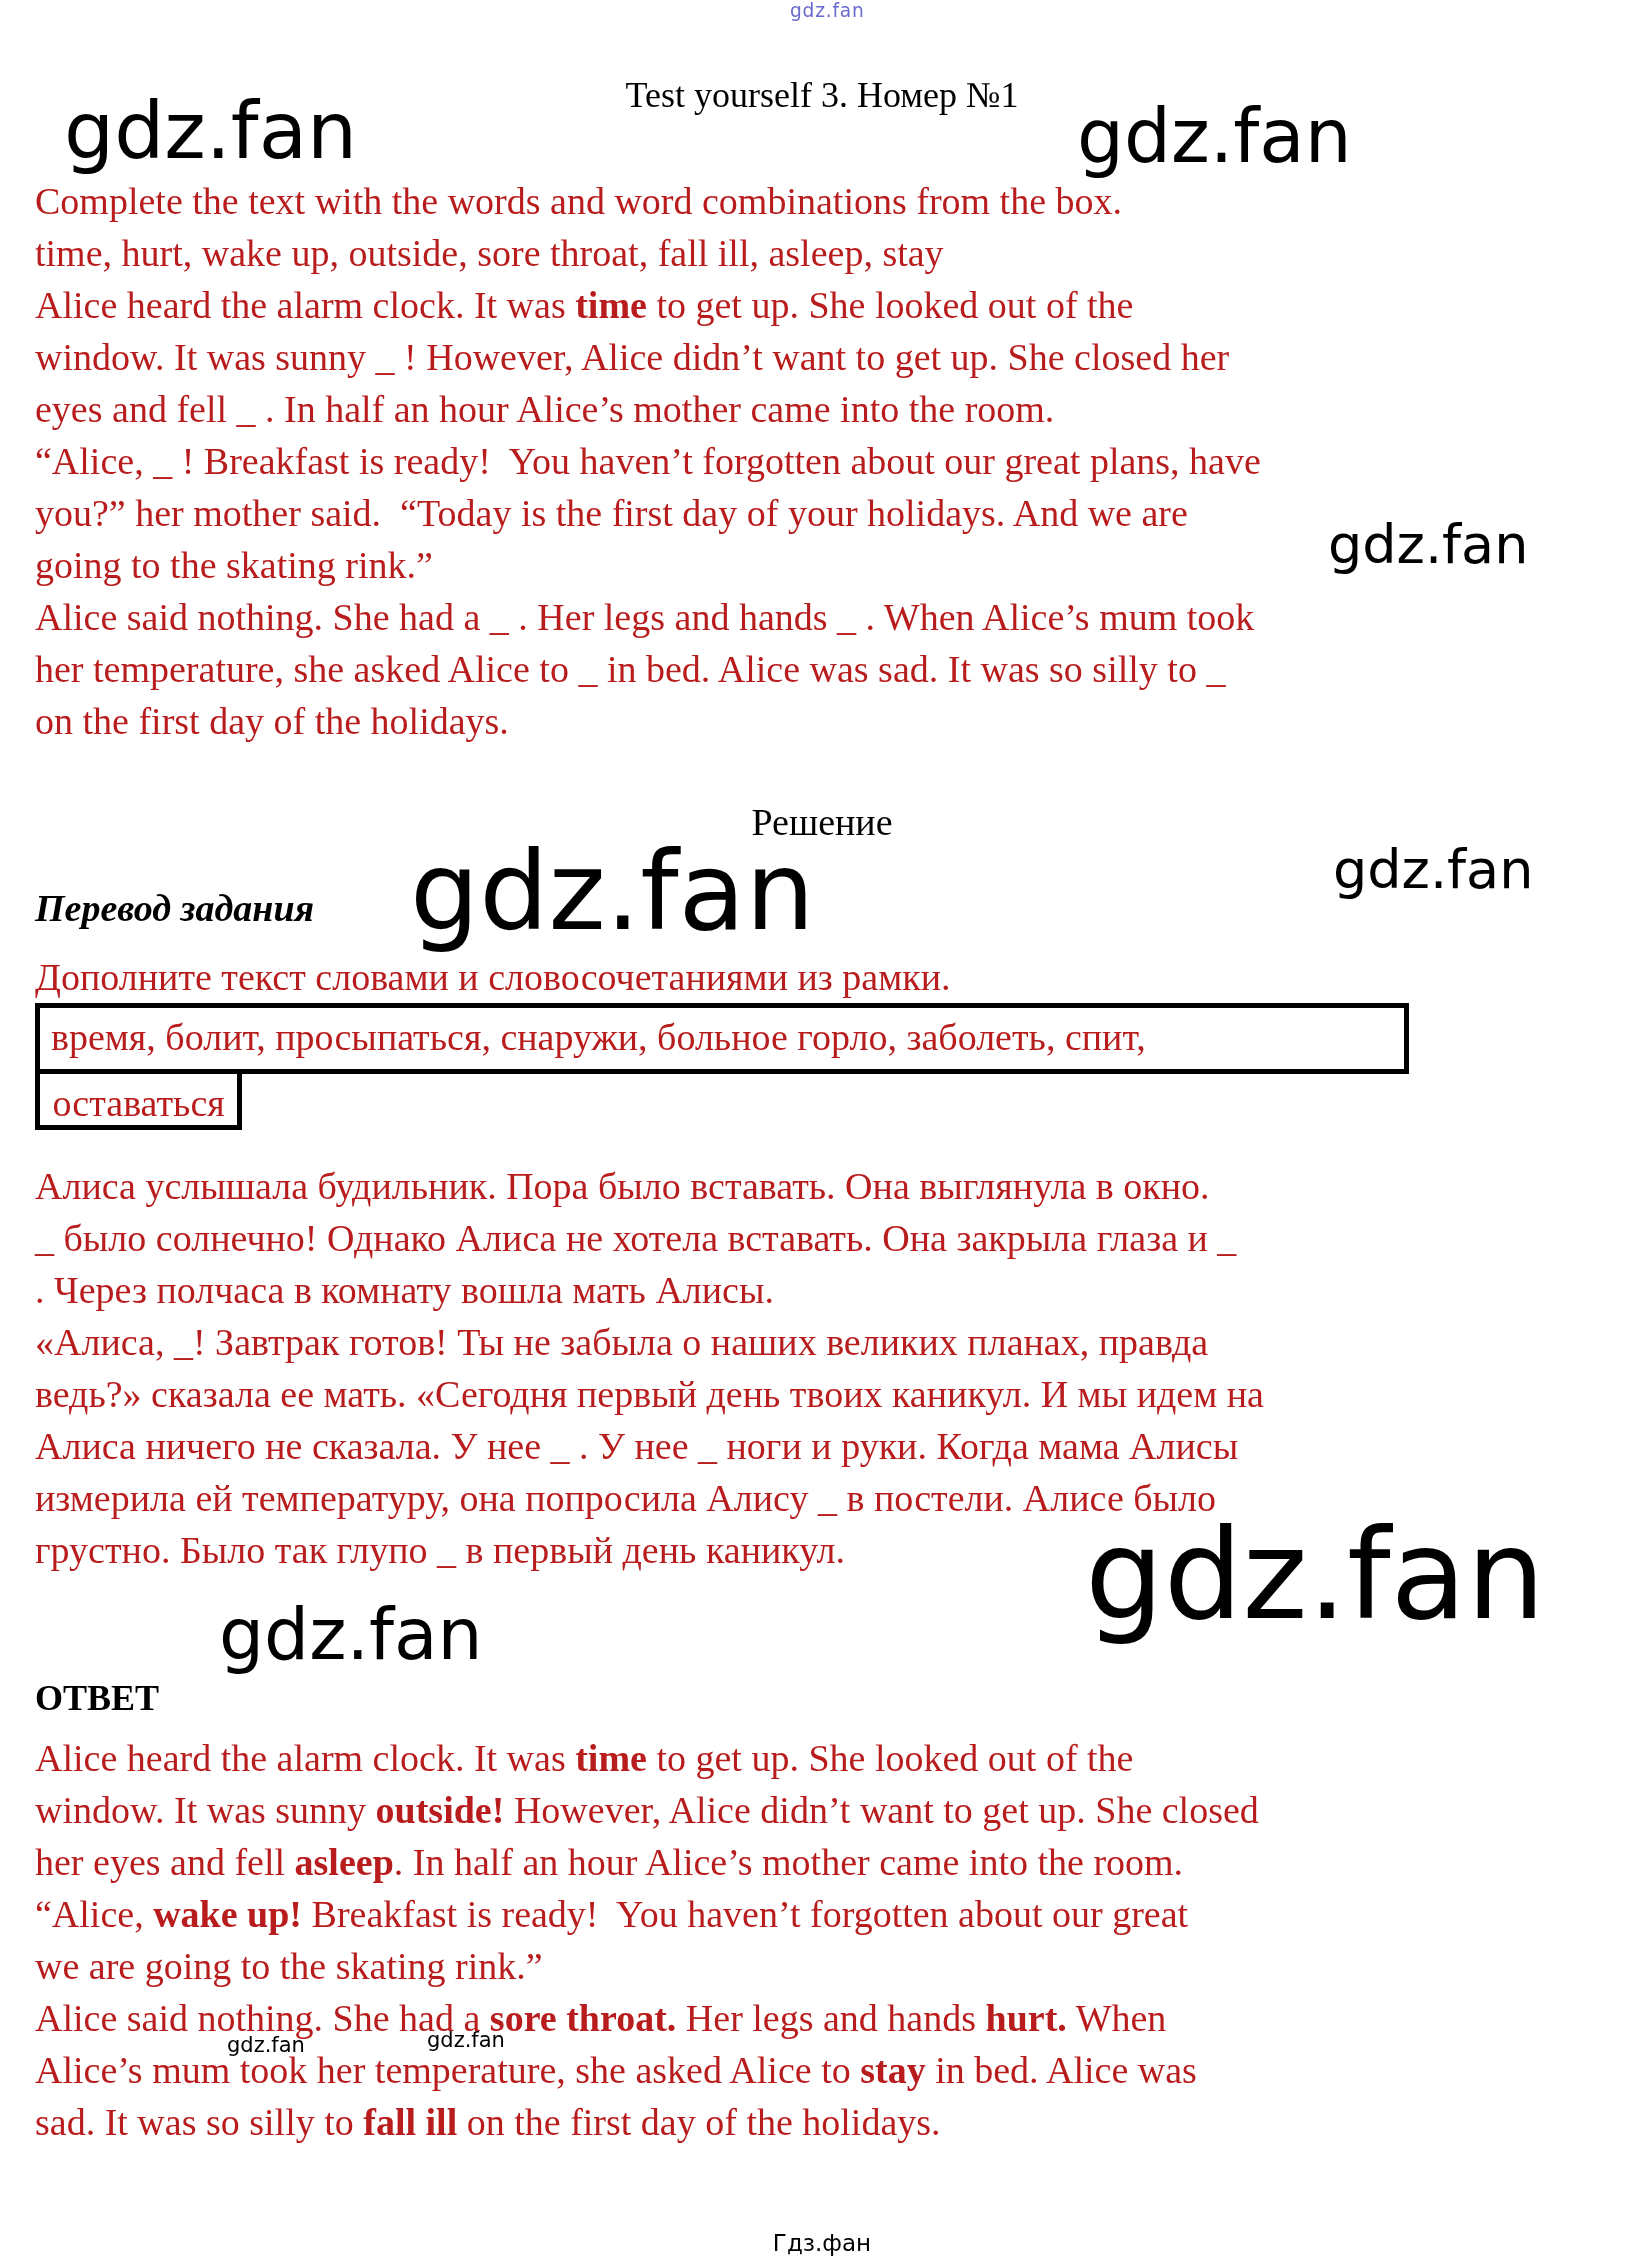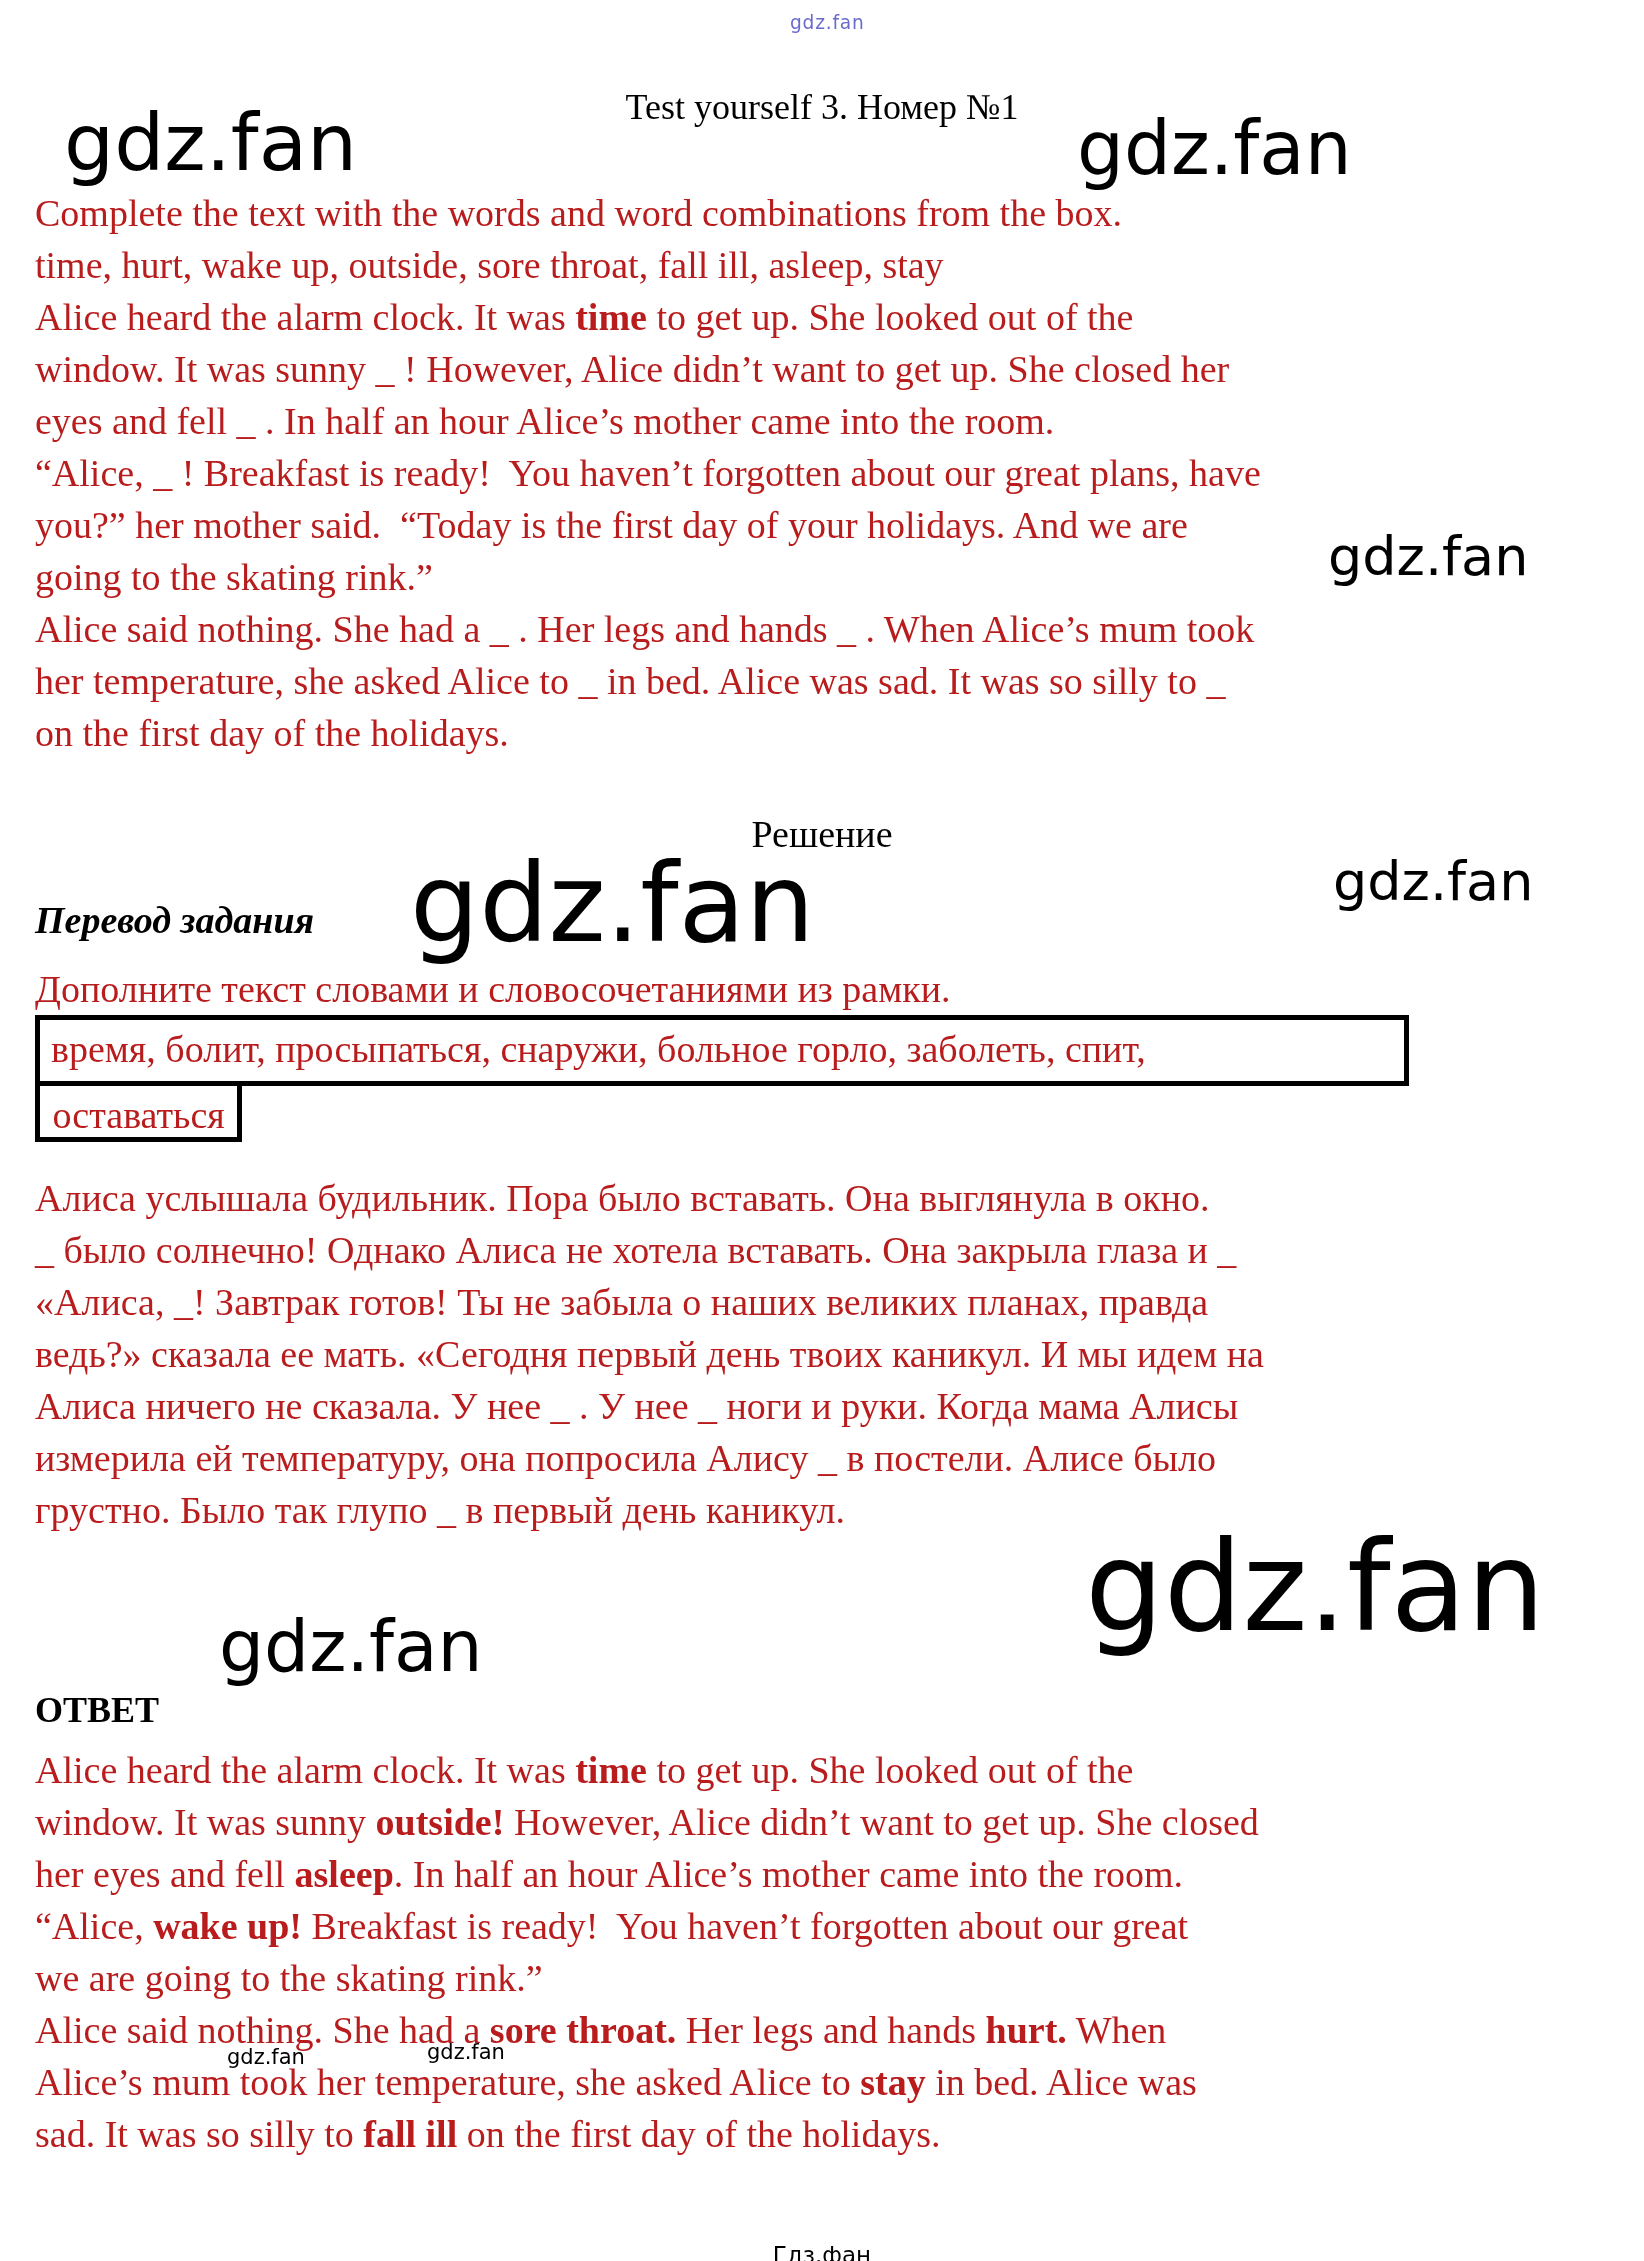--- a/index.html
+++ b/index.html
@@ -5,21 +5,21 @@
   html,body{margin:0;padding:0;background:#e8e8e8;}
   .page{
     position:relative;
     width:1644px;
     height:2261px;
     background:#ffffff;
     font-family:"Liberation Serif","DejaVu Serif",serif;
     color:#000;
     overflow:hidden;
   }
-  .abs{position:absolute;margin-top:12px;}
+  .abs{position:absolute;}
   .line{
     font-size:38px;
     line-height:52px;
     white-space:pre;
     color:#b91c1c;
   }
   .para{left:35px;right:35px;}
   .b{font-weight:bold;}
   .title{
     width:100%;
@@ -111,20 +111,21 @@
   <div class="abs word-box" style="left:35px;top:1003px;width:1374px;height:71px;padding:0 11px;">
     <div class="line">время, болит, просыпаться, снаружи, больное горло, заболеть, спит,</div>
   </div>
   <div class="abs word-box" style="left:35px;top:1069px;height:61px;padding:0 12.4px;display:inline-block;">
     <div class="line">оставаться</div>
   </div>
 
   <div class="abs para" style="top:1160px;">
     <div class="line"><span>Алиса услышала будильник. Пора было вставать. Она выглянула в окно.</span></div>
     <div class="line"><span>_ было солнечно! Однако Алиса не хотела вставать. Она закрыла глаза и _</span></div>
+    <div class="line"><span>. Через полчаса в комнату вошла мать Алисы.</span></div>
     <div class="line"><span>«Алиса, _! Завтрак готов! Ты не забыла о наших великих планах, правда</span></div>
     <div class="line"><span>ведь?» сказала ее мать. «Сегодня первый день твоих каникул. И мы идем на</span></div>
     <div class="line"><span>Алиса ничего не сказала. У нее _ . У нее _ ноги и руки. Когда мама Алисы</span></div>
     <div class="line"><span>измерила ей температуру, она попросила Алису _ в постели. Алисе было</span></div>
     <div class="line"><span>грустно. Было так глупо _ в первый день каникул.</span></div>
   </div>
 
   <div class="abs heading-answer" style="left:35px;top:1675px;">ОТВЕТ</div>
 
   <div class="abs para" style="top:1732px;">

